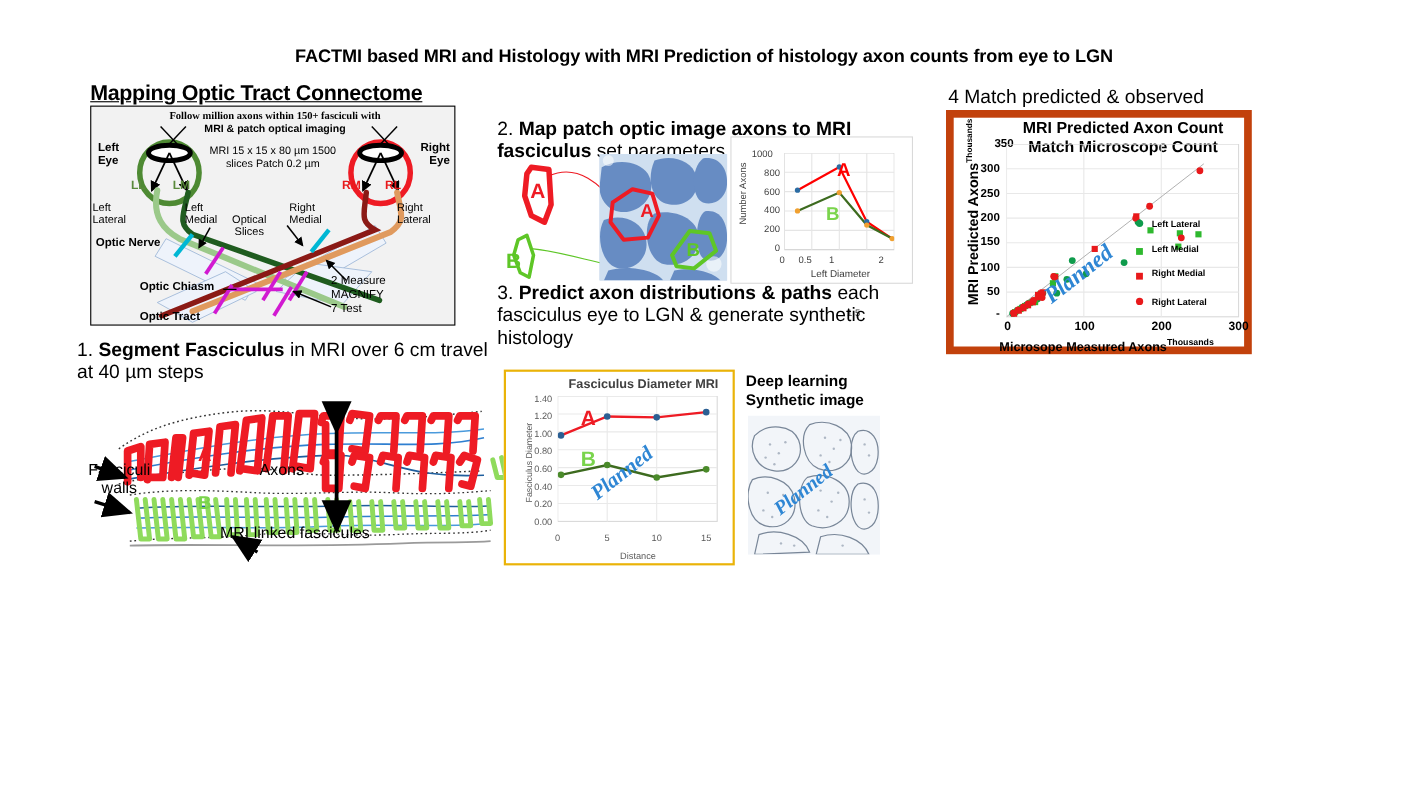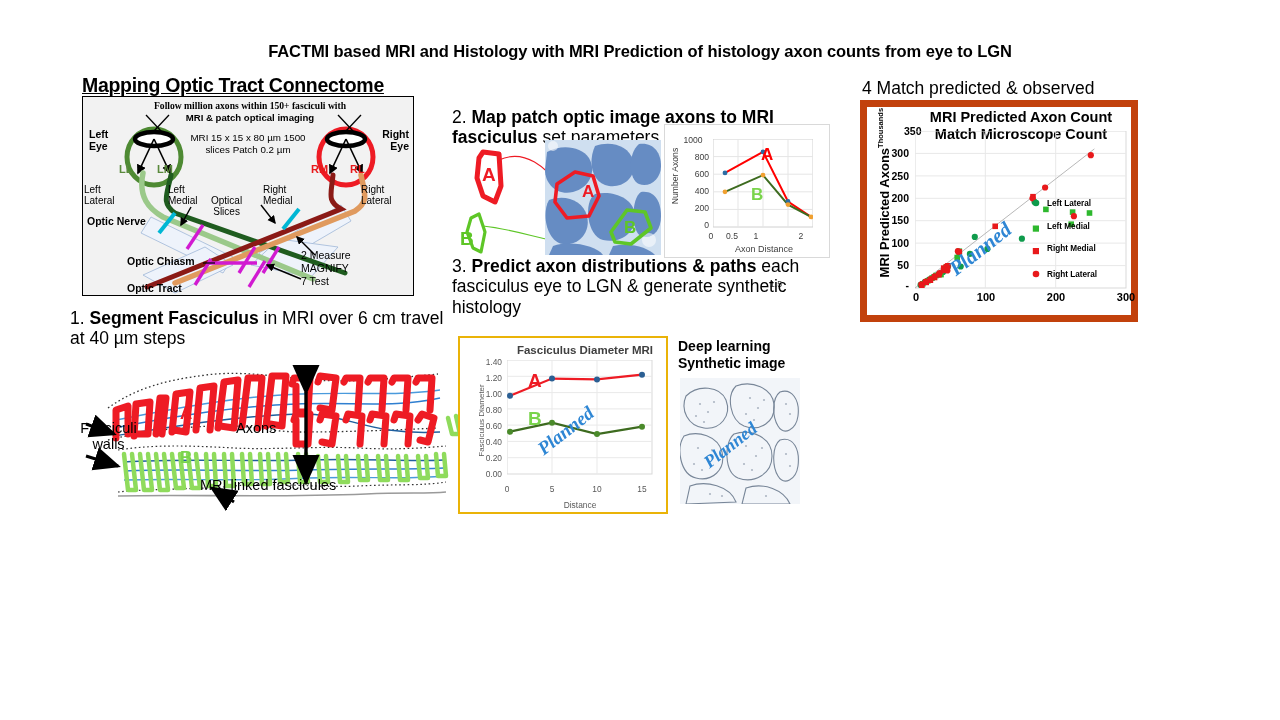--- a/index.html
+++ b/index.html
@@ -314,21 +314,21 @@
 </div>
 <div class="abs" style="left:582px; top:182px; color:#ee1b24; font-size:17px; font-weight:bold;">A</div>
 <div class="abs" style="left:624px; top:218px; color:#5ec627; font-size:17px; font-weight:bold;">B</div>
 <svg class="abs" style="left:545px; top:140px; pointer-events:none;" width="116" height="115">
   <path d="M12,44 L30,32 L48,36 L54,56 L44,76 L22,78 L10,62 Z" fill="none" stroke="#ee1b24" stroke-width="3.6" stroke-linejoin="round"></path>
   <path d="M66,92 L82,70 L100,72 L106,88 L86,104 L70,102 Z" fill="none" stroke="#5ec627" stroke-width="3.6" stroke-linejoin="round"></path>
 </svg>
 
 <div class="abs" id="axonchart-box">
   <div class="abs" style="left:-24px; top:46px; width:68px; text-align:center; transform:rotate(-90deg); font-size:8.6px; color:#404040;">Number Axons</div>
-  <div class="abs" style="left:34px; top:119px; width:130px; text-align:center; font-size:9px; color:#404040;">Axon Distance</div>
+  <div class="abs" style="left:34px; top:119px; width:130px; text-align:center; font-size:9px; color:#404040;">Left Diameter</div>
 
   <div class="abs" style="left:12px; top:10px; width:32px; text-align:center; font-size:8.6px; color:#404040;">1000</div>
   <div class="abs" style="left:12px; top:27px; width:32px; text-align:right; font-size:8.6px; color:#404040;">800</div>
   <div class="abs" style="left:12px; top:44px; width:32px; text-align:right; font-size:8.6px; color:#404040;">600</div>
   <div class="abs" style="left:12px; top:61px; width:32px; text-align:right; font-size:8.6px; color:#404040;">400</div>
   <div class="abs" style="left:12px; top:78px; width:32px; text-align:right; font-size:8.6px; color:#404040;">200</div>
   <div class="abs" style="left:12px; top:95px; width:32px; text-align:right; font-size:8.6px; color:#404040;">0</div>
 
   <div class="abs" style="left:38px;  top:106px; width:16px; text-align:center; font-size:8.6px; color:#404040;">0</div>
   <div class="abs" style="left:57px;  top:106px; width:20px; text-align:center; font-size:8.6px; color:#404040;">0.5</div>
@@ -466,20 +466,23 @@
 </div>
 
 <div class="abs" id="scatter-box">
   <div id="sc-title">
     <span>MRI Predicted Axon  Count</span><br>
     <span>Match Microscope  Count</span>
   </div>
   <div id="sc-ylab">
     <span>MRI Predicted Axons</span><sup>Thousands</sup>
   </div>
+  <div id="sc-xlab">
+    <span>Microsope Measured Axons</span><sup>Thousands</sup>
+  </div>
 
   <div class="sc-ytick" style="left:16px; top:18px;padding-left:21px;">350</div>
   <div class="sc-ytick" style="left:16px; top:40px;">300</div>
   <div class="sc-ytick" style="left:16px; top:63px;">250</div>
   <div class="sc-ytick" style="left:16px; top:85px;">200</div>
   <div class="sc-ytick" style="left:16px; top:107px;">150</div>
   <div class="sc-ytick" style="left:16px; top:130px;">100</div>
   <div class="sc-ytick" style="left:16px; top:152px;">50</div>
   <div class="sc-ytick" style="left:16px; top:172px;">-</div>
 

